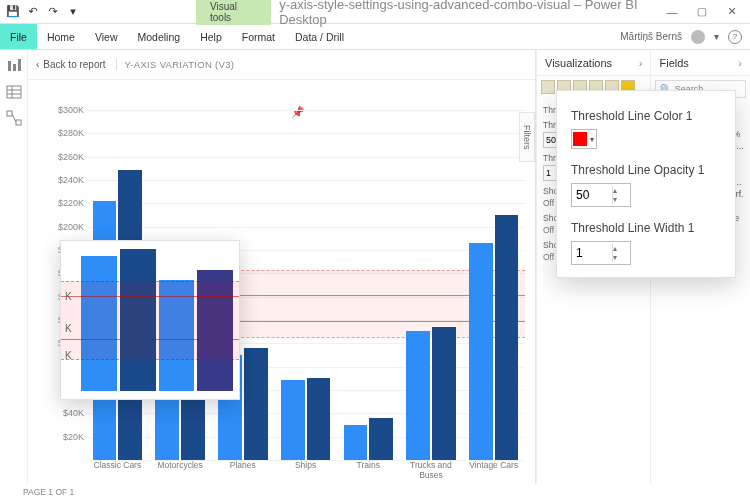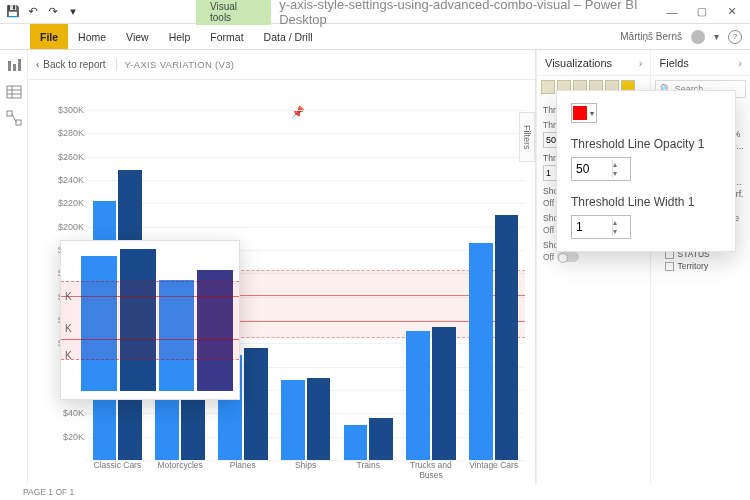--- a/index.html
+++ b/index.html
@@ -11,21 +11,21 @@
 .qat .ico { width: 14px; height: 14px; display: inline-flex; align-items: center; justify-content: center; }
 .doc-title-wrap { flex: 1; display: flex; align-items: center; gap: 8px; justify-content: flex-start; padding-left: 110px; }
 .visual-tools { background: #c7e8b3; color: #444; padding: 2px 14px; font-size: 10px; }
 .doc-title { color: #888; font-size: 13px; }
 .win-btns { display: flex; gap: 2px; padding-right: 4px; }
 .win-btn { width: 28px; height: 20px; display: flex; align-items: center; justify-content: center; color: #666; }
 
 
 .ribbon { height: 26px; display: flex; align-items: center; border-bottom: 1px solid #ddd; }
 .ribbon-tab { padding: 0 10px; height: 100%; display: flex; align-items: center; font-size: 10.5px; color: #333; }
-.ribbon-tab.file { background: #eab308; color: #222; font-weight: 700; margin-left: 30px; }
+.ribbon-tab.file { background: #5eead4; color: #222; font-weight: 400; }
 .user-area { margin-left: auto; display: flex; align-items: center; gap: 9px; padding-right: 8px; color: #666; font-size: 10px; }
 .user-area .avatar { width: 14px; height: 14px; border-radius: 50%; background: #bbb; }
 .help-ico { width: 14px; height: 14px; border: 1px solid #888; border-radius: 50%; display: flex; align-items: center; justify-content: center; font-size: 8px; }
 
 
 .main { display: flex; height: calc(100% - 50px - 16px); }
 .left-rail { width: 28px; border-right: 1px solid #eee; display: flex; flex-direction: column; align-items: center; gap: 10px; padding-top: 8px; }
 .left-rail .ico { width: 16px; height: 16px; color: #666; }
 
 .canvas { flex: 1; position: relative; background: #fff; }
@@ -127,20 +127,21 @@
     <span class="win-btn">—</span>
     <span class="win-btn">▢</span>
     <span class="win-btn">✕</span>
   </div>
 </div>
 
 <div class="ribbon">
   <div class="ribbon-tab file">File</div>
   <div class="ribbon-tab">Home</div>
   <div class="ribbon-tab">View</div>
+  <div class="ribbon-tab">Modeling</div>
   <div class="ribbon-tab">Help</div>
   <div class="ribbon-tab">Format</div>
   <div class="ribbon-tab">Data / Drill</div>
   <div class="user-area">
     <span>Mārtiņš Bernš</span>
     <span class="avatar"></span>
     <span>▾</span>
     <span class="help-ico">?</span>
   </div>
 </div>
@@ -437,20 +438,21 @@
             <span style="width:7px;display:inline-block"></span>
             <span class="cb "></span>
             <span>Territory</span>
           </div>
         </div>
     </div>
   </div>
 </div>
 
 <div class="popup">
+  <div class="p-lbl">Threshold Line Color 1</div>
   <div class="color-sw">
     <span class="c"></span>
     <span style="margin-left:3px;font-size:8px;color:#555">▾</span>
   </div>
   <div class="p-lbl" style="margin-top:14px">Threshold Line Opacity 1</div>
   <div class="spin-lg">
     <input data打name="popup-opacity-input" value="50" style="">
     <span class="arr">
         <span>▴</span>
         <span>▾</span>

